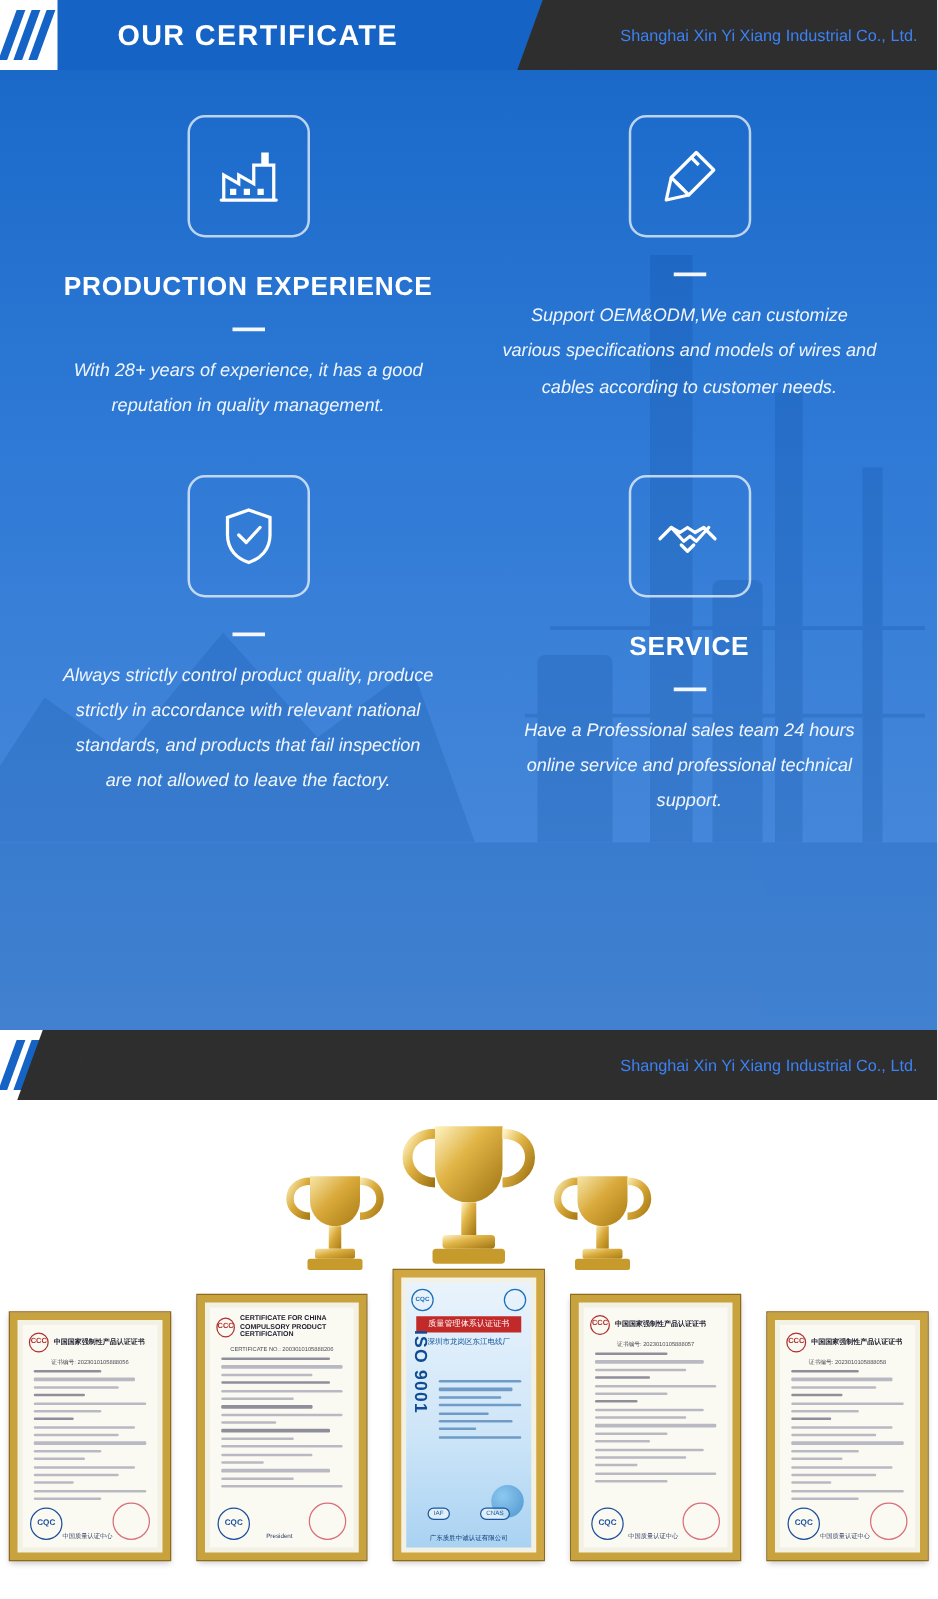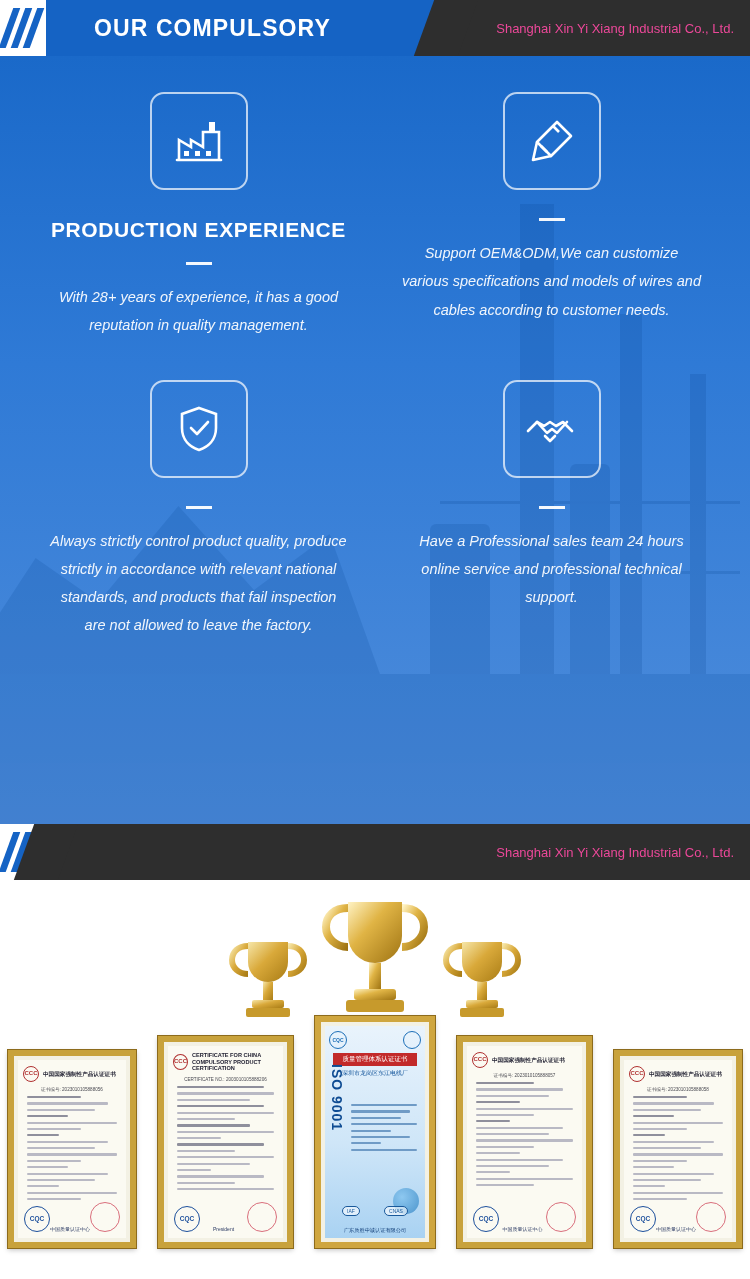--- a/index.html
+++ b/index.html
@@ -76,21 +76,21 @@
     content: "";
     position: absolute;
     left: -22px;
     top: 0;
     width: 44px;
     height: 100%;
     background: #2e2e2e;
     transform: skewX(-20deg);
   }
   .dark-band .company {
-    color: #ec4899;
+    color: #3b82f6;
     font-size: 13px;
     z-index: 2;
     white-space: nowrap;
   }
 
   
   .adv-panel {
     position: relative;
     height: 768px;
     background: linear-gradient(180deg, #1a69c9 0%, #2f7ad6 40%, #4f8ddb 100%);
@@ -280,21 +280,21 @@
 </head>
 <body>
 
 <div class="section-head">
   <div class="slash-group">
     <div class="slash s1"></div>
     <div class="slash s2"></div>
     <div class="slash s3"></div>
   </div>
   <div class="blue-band">
-    <span class="title">OUR COMPULSORY</span>
+    <span class="title">OUR CERTIFICATE</span>
   </div>
   <div class="dark-band">
     <span class="company">Shanghai Xin Yi Xiang Industrial Co., Ltd.</span>
   </div>
 
 </div>
 
 <div class="adv-panel">
   <div class="bg-art">
     <div class="mountain"></div>
@@ -351,20 +351,21 @@
     </div>
 
     <div class="adv-cell">
       <div class="icon-box">
         <svg width="54" height="40" viewBox="0 0 54 40" fill="none" stroke="#ffffff" stroke-width="2.6" stroke-linejoin="round" stroke-linecap="round">
           <path d="M3 22l9-9 7 4 6-4 6 4 7-4 9 9"></path>
           <path d="M12 13l10 11 5-4 5 4 10-11"></path>
           <path d="M20 27l5 5 5-5"></path>
         </svg>
       </div>
+      <div class="adv-title">SERVICE</div>
       <div class="divider"></div>
       <div class="adv-text">Have a Professional sales team 24 hours online service and professional technical support.</div>
     </div>
   </div>
 </div>
 
 <div class="section-head">
   <div class="slash-group">
     <div class="slash s1"></div>
     <div class="slash s2"></div>

